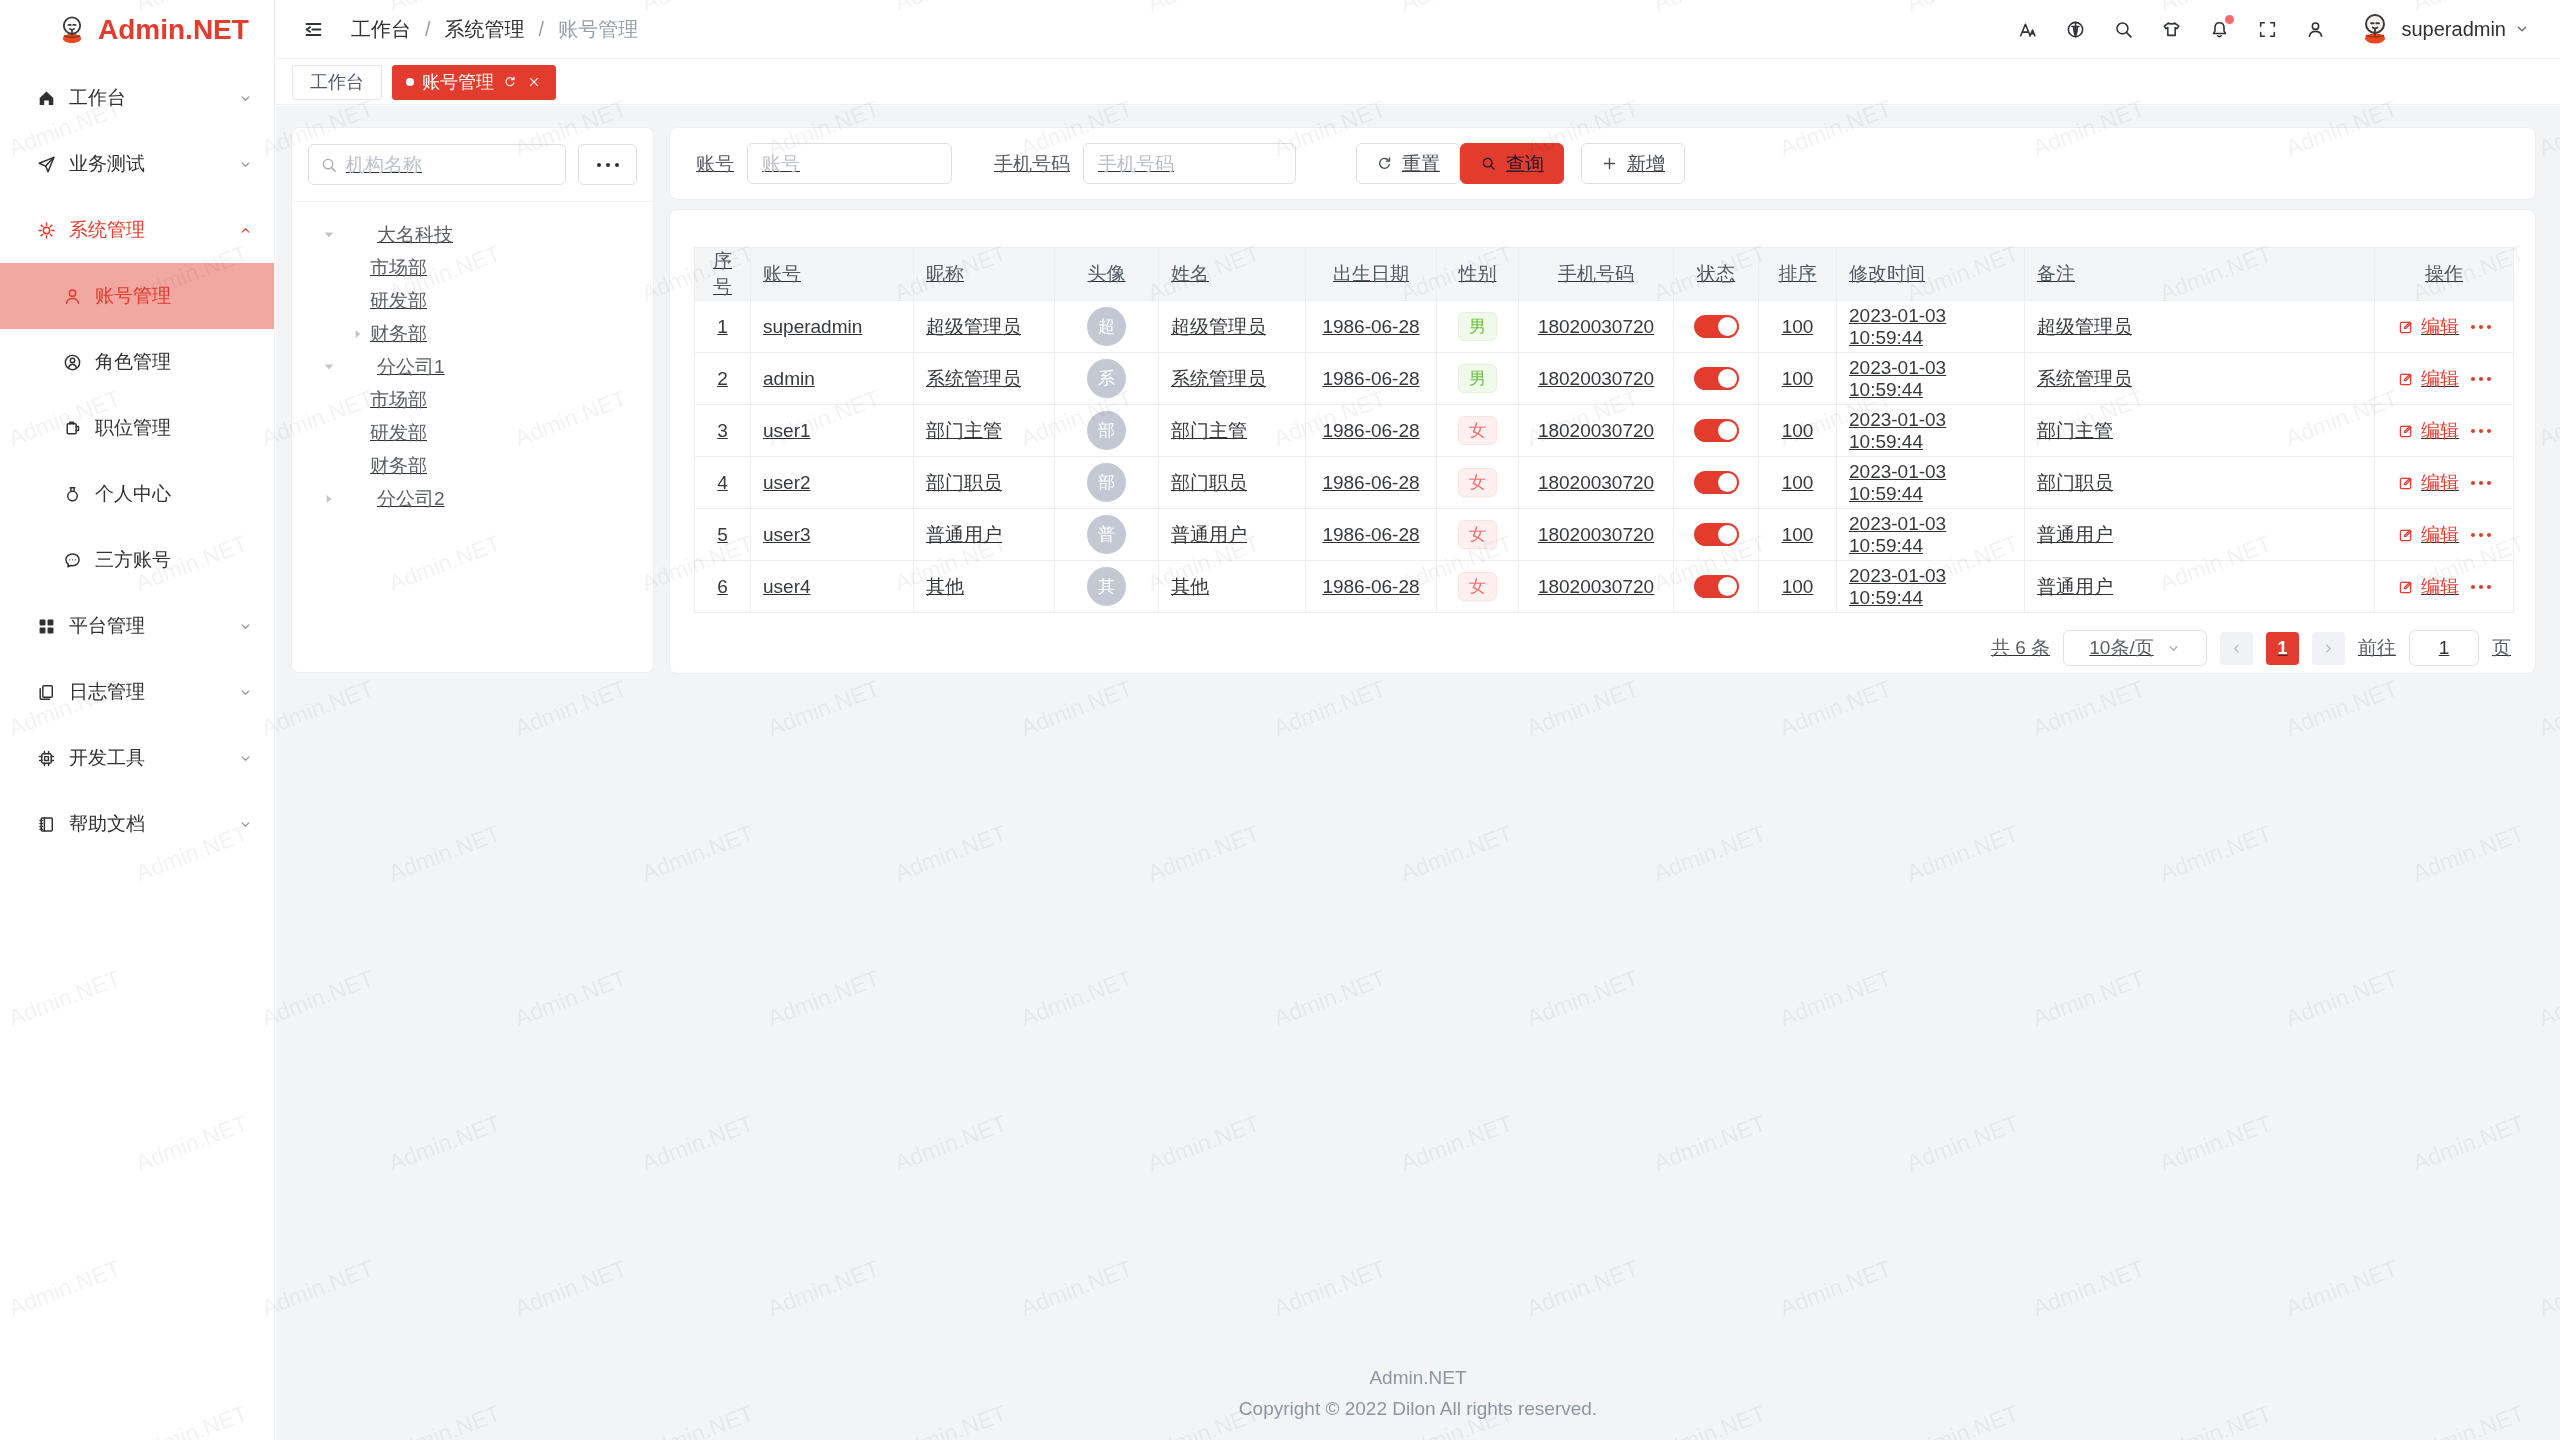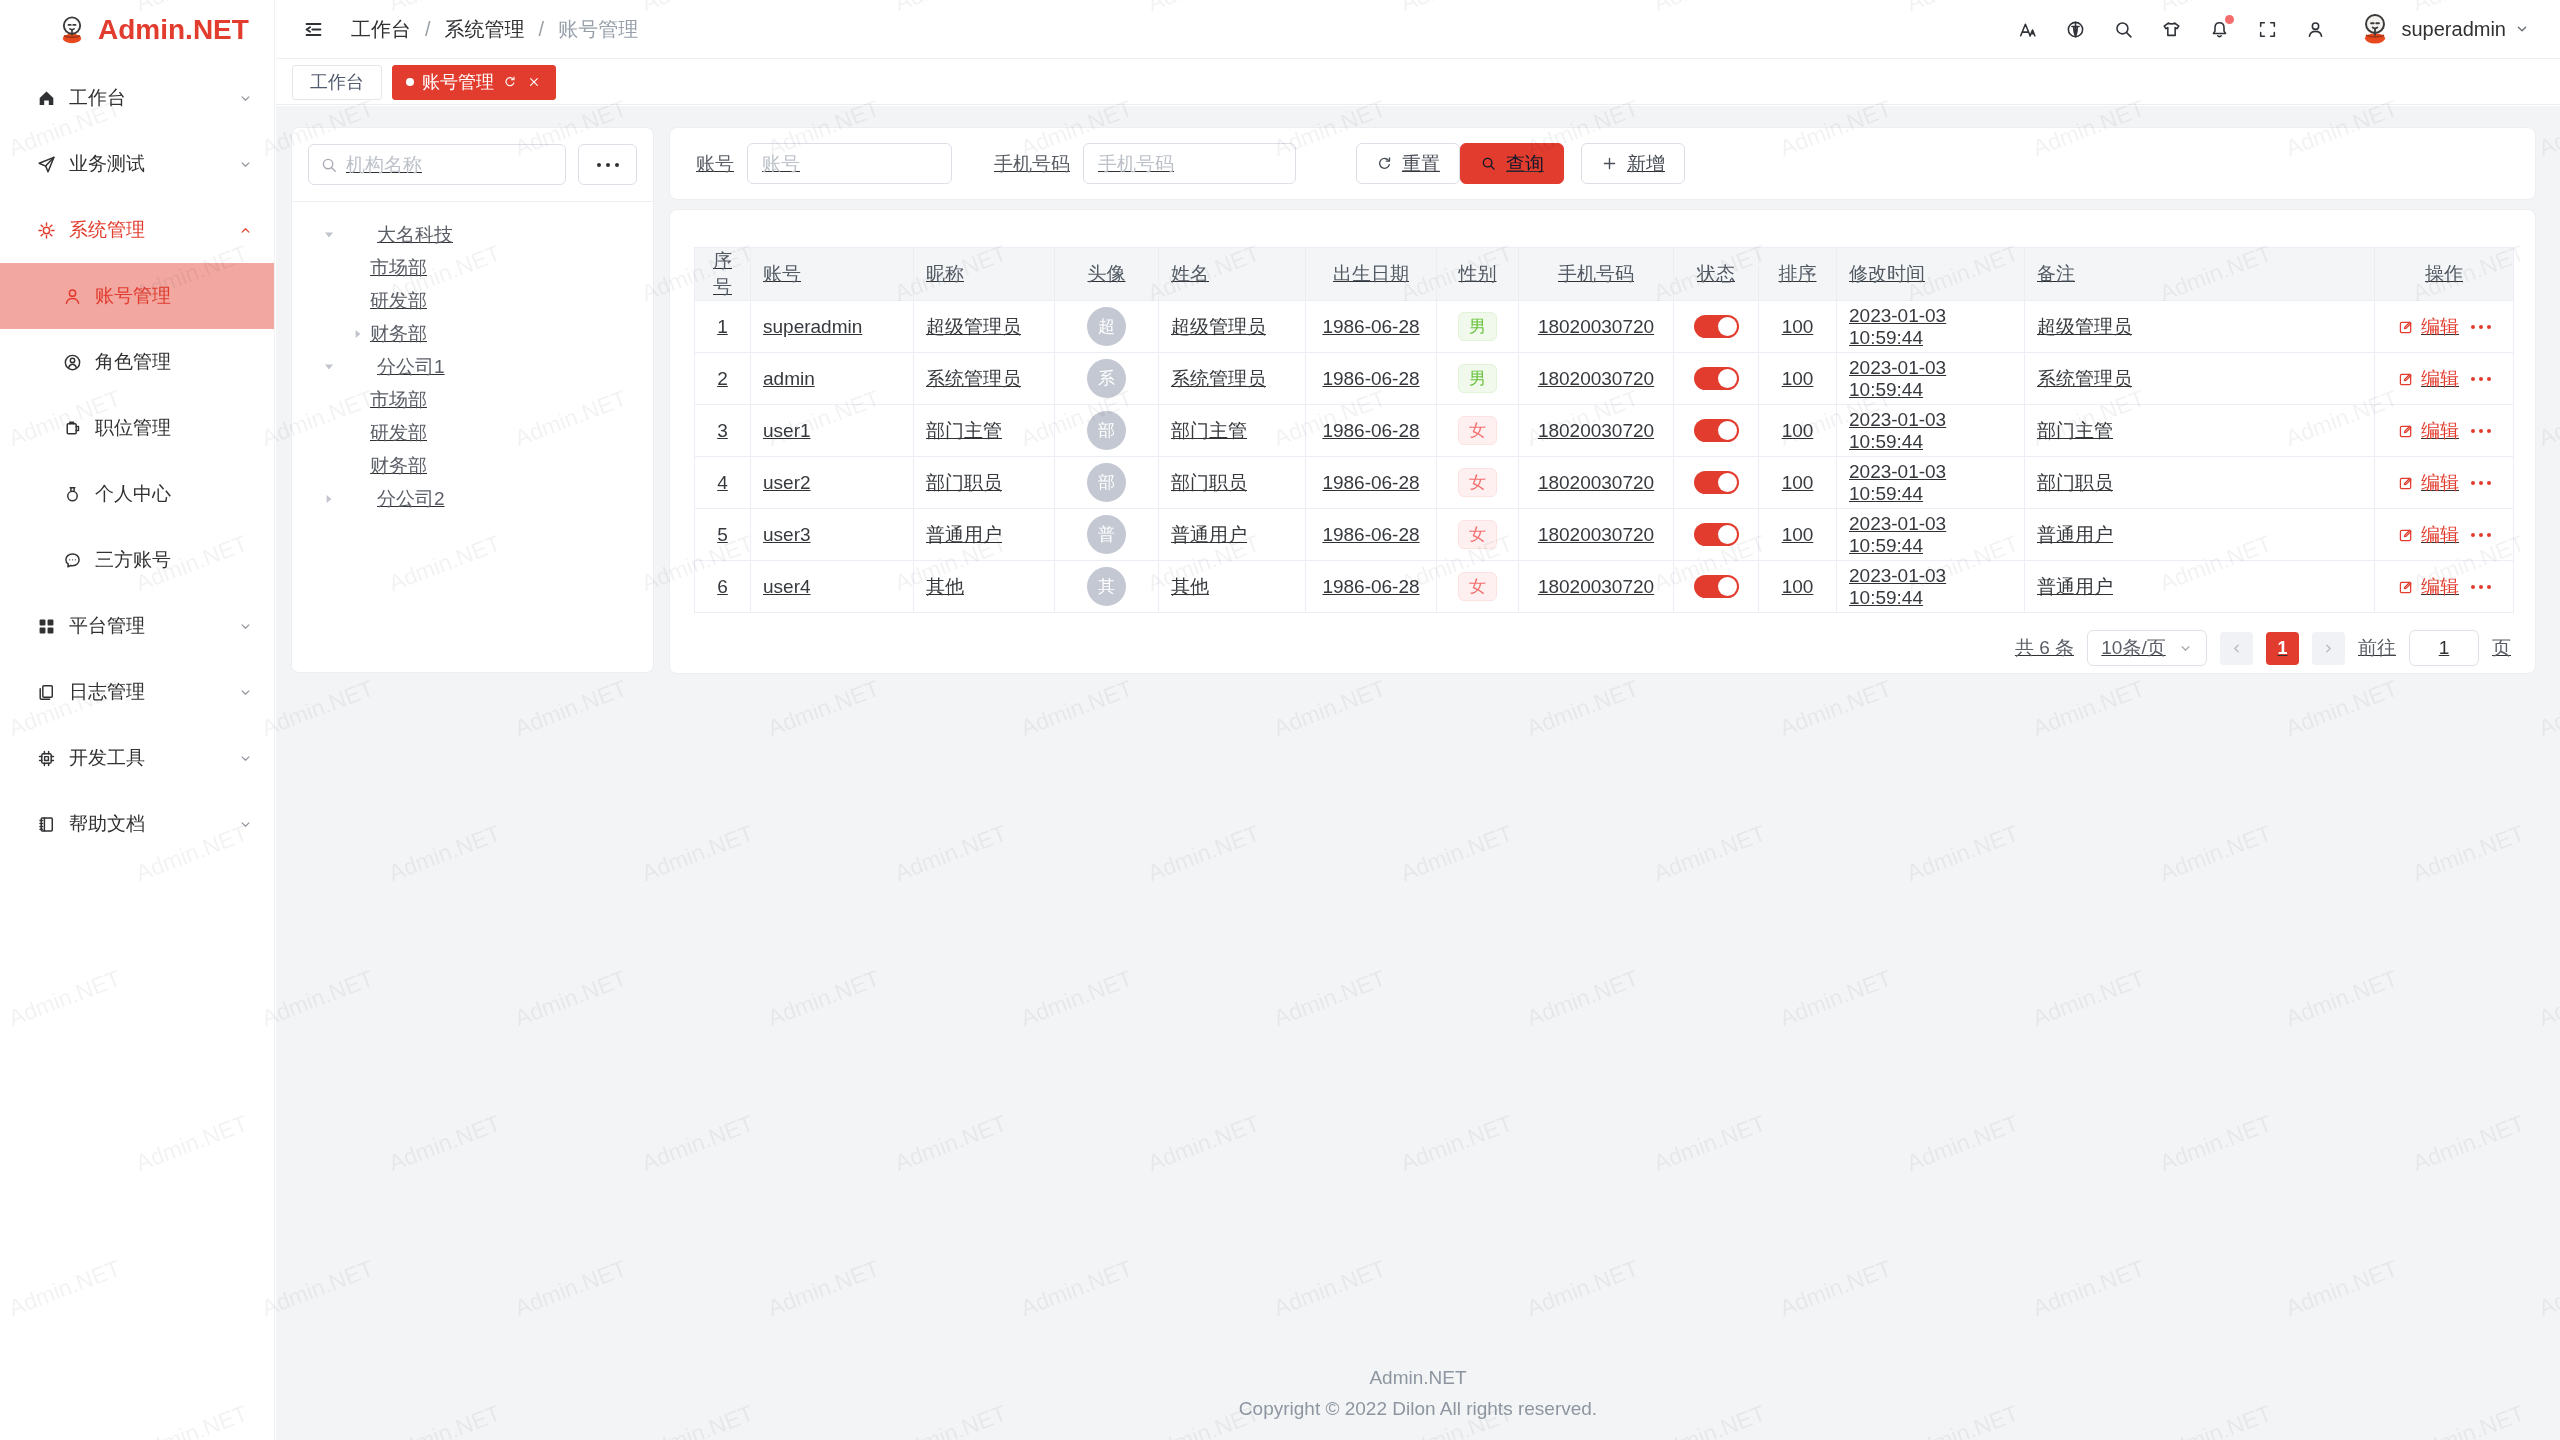--- a/index.html
+++ b/index.html
@@ -96,21 +96,21 @@
   .g-f{color:var(--female);background:#fef0f0;border:1px solid #fde2e2;}
   .toggle{width:45px;height:23px;border-radius:12px;background:var(--accent);display:inline-block;position:relative;cursor:pointer;vertical-align:middle;}
   .toggle i{position:absolute;right:2px;top:2px;width:19px;height:19px;border-radius:50%;background:#fff;}
   .ops{display:flex;align-items:center;justify-content:center;gap:12px;color:var(--accent);}
   .edit-link{display:inline-flex;align-items:center;gap:6px;font-size:19px;cursor:pointer;color:var(--accent);}
   .edit-link .ic{width:18px;height:18px;}
   .more-dots{display:inline-flex;gap:4px;cursor:pointer;}
   .more-dots i{width:4px;height:4px;border-radius:50%;background:var(--accent);}
 
   .pagination{display:flex;justify-content:flex-end;align-items:center;gap:13px;margin-top:17px;font-size:19px;color:#5a5e66;}
-  .psize{width:120px;height:36px;border:1px solid #dfe2e8;border-radius:6px;display:flex;align-items:center;justify-content:center;gap:12px;background:#fff;cursor:pointer;}
+  .psize{width:144px;height:36px;border:1px solid #dfe2e8;border-radius:6px;display:flex;align-items:center;justify-content:center;gap:12px;background:#fff;cursor:pointer;}
   .psize .ic{width:15px;height:15px;color:#a8abb2;}
   .pbtn{width:33px;height:33px;border-radius:4px;background:#f0f2f5;display:flex;align-items:center;justify-content:center;cursor:pointer;}
   .pbtn .ic{width:15px;height:15px;color:#b4b8bf;}
   .pcur{width:33px;height:33px;border-radius:4px;background:var(--accent);color:#fff;display:flex;align-items:center;justify-content:center;font-size:18px;font-weight:bold;cursor:pointer;}
   .goto-input{width:70px;height:36px;border:1px solid #dfe2e8;border-radius:6px;text-align:center;font-size:19px;color:#303133;outline:none;background:#fff;font-family:inherit;}
 
   .footer{position:absolute;left:0;right:0;bottom:16px;text-align:center;color:#8d96a0;font-size:19px;line-height:1.6;}
 
   
   .watermark{position:absolute;inset:0;overflow:hidden;z-index:40;pointer-events:none;}

